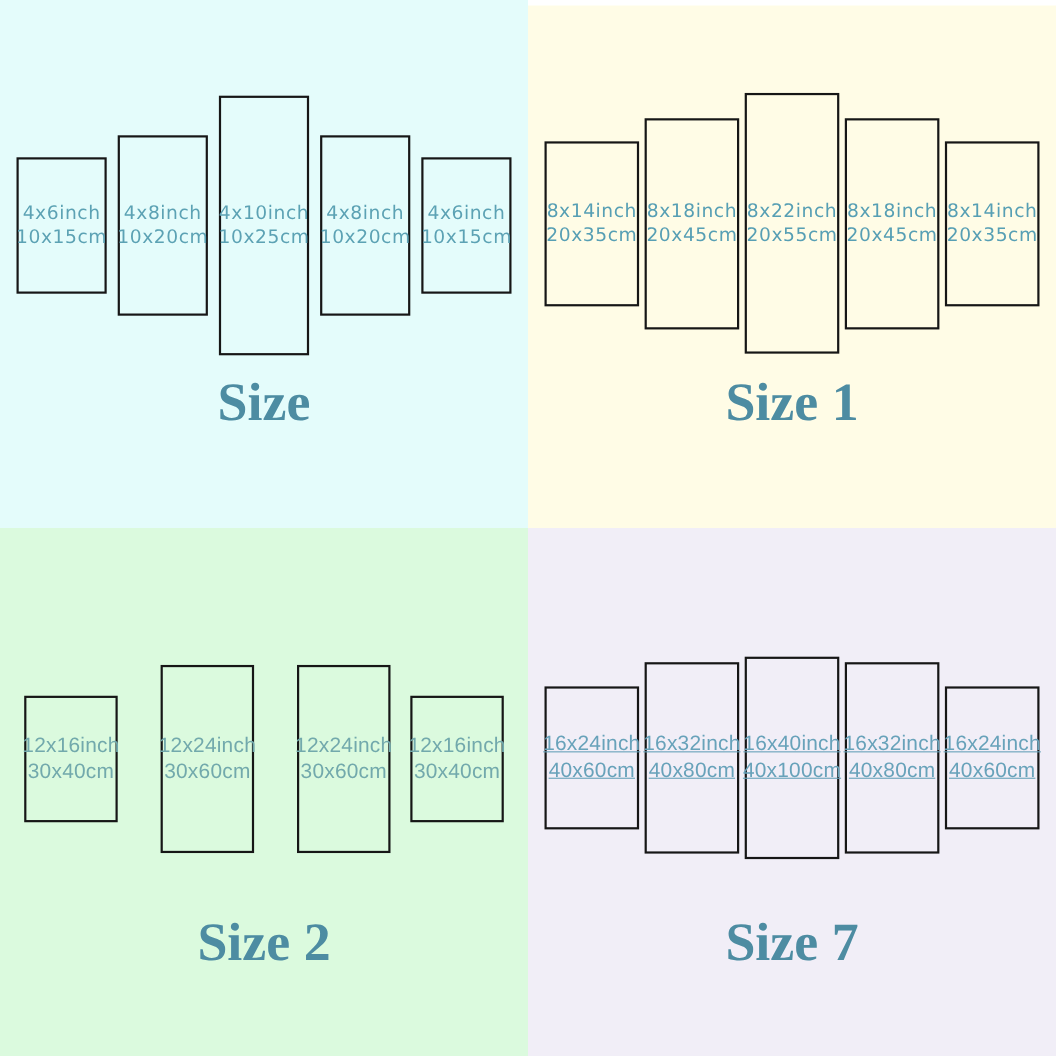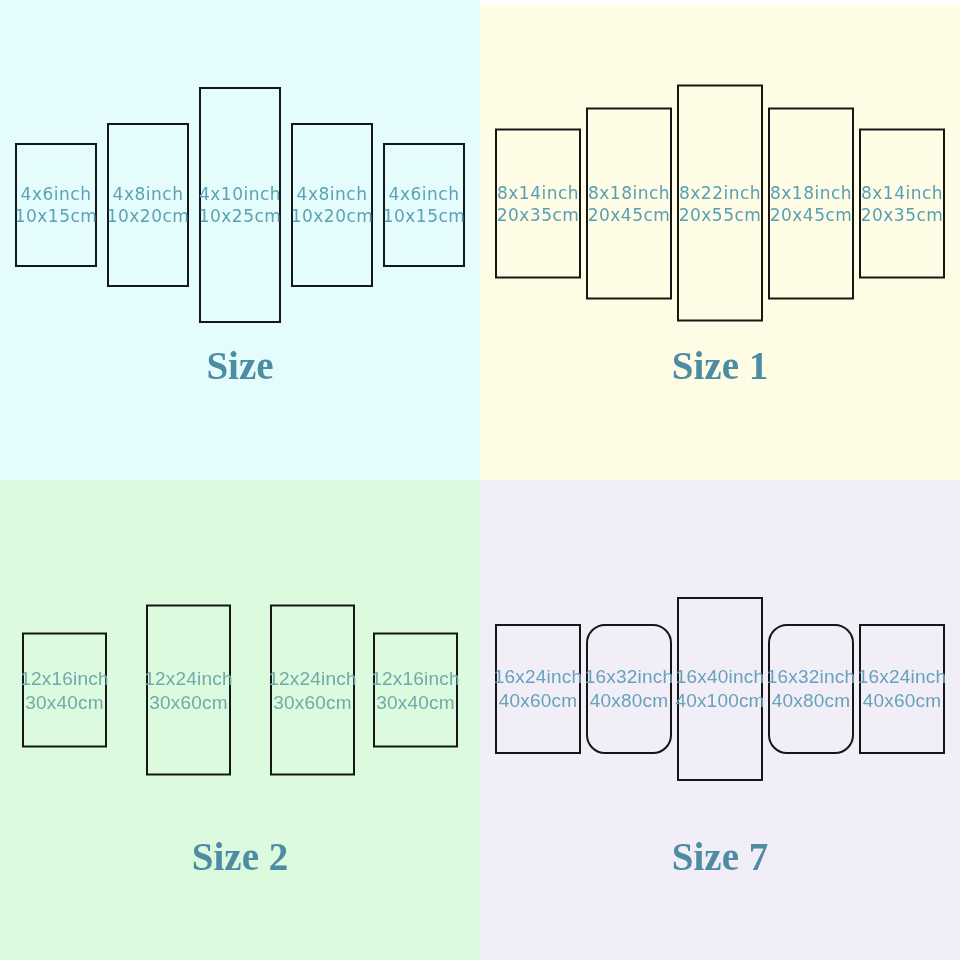--- a/index.html
+++ b/index.html
@@ -20,31 +20,31 @@
   .q3 .row{top:209px;transform:translateY(-50%);gap:5px;}
 
   .panel{box-sizing:border-box;border:2px solid #161616;display:flex;align-items:center;justify-content:center;flex:0 0 auto;background:transparent;}
   .q0 .panel{width:82px;}
   .q1 .panel{width:86px;}
   .q2 .panel{width:85px;}
   .q3 .panel{width:86px;}
   .q0 .ps{height:124px;} .q0 .pm{height:164px;} .q0 .pc{height:236px;}
   .q1 .ps{height:150px;} .q1 .pm{height:192px;} .q1 .pc{height:237px;}
   .q2 .ps{height:115px;} .q2 .pm{height:171px;margin-left:21px;} .q2 .pc{height:225px;}
-  .q3 .ps{height:130px;} .q3 .pm{height:130px;border-radius:19px;} .q3 .pc{height:184px;}
+  .q3 .ps{height:130px;} .q3 .pm{height:174px;} .q3 .pc{height:184px;}
 
   .label{text-align:center;white-space:nowrap;}
   .q0 .label,.q1 .label{font-family:"DejaVu Sans",sans-serif;font-size:17px;line-height:22px;letter-spacing:0.5px;}
   .q2 .label,.q3 .label{font-family:"Liberation Sans",sans-serif;font-size:19px;line-height:24px;letter-spacing:0.2px;}
   .q0 .label{color:#5ca2b4;}
   .q1 .label{color:#579fb4;}
   .q2 .label{color:#72a9ac;}
-  .q3 .label{color:#68a2ba;}
+  .q3 .label{color:#68a2ba;text-decoration:underline;}
 
-  .title{position:absolute;left:0;width:100%;text-align:center;font-family:"Liberation Serif","DejaVu Serif",serif;font-weight:700;font-size:39px;line-height:42px;color:#4d8ca2;}
+  .title{position:absolute;left:0;width:100%;text-align:center;font-family:"Liberation Serif","DejaVu Serif",serif;font-weight:700;font-size:49px;line-height:42px;color:#4d8ca2;}
   .q0 .title,.q1 .title{top:345px;}
   .q2 .title,.q3 .title{top:356px;}
 </style>
 </head>
 <body>
 
 <div class="grid">
 
   <section class="quad q0">
     <div class="row">

